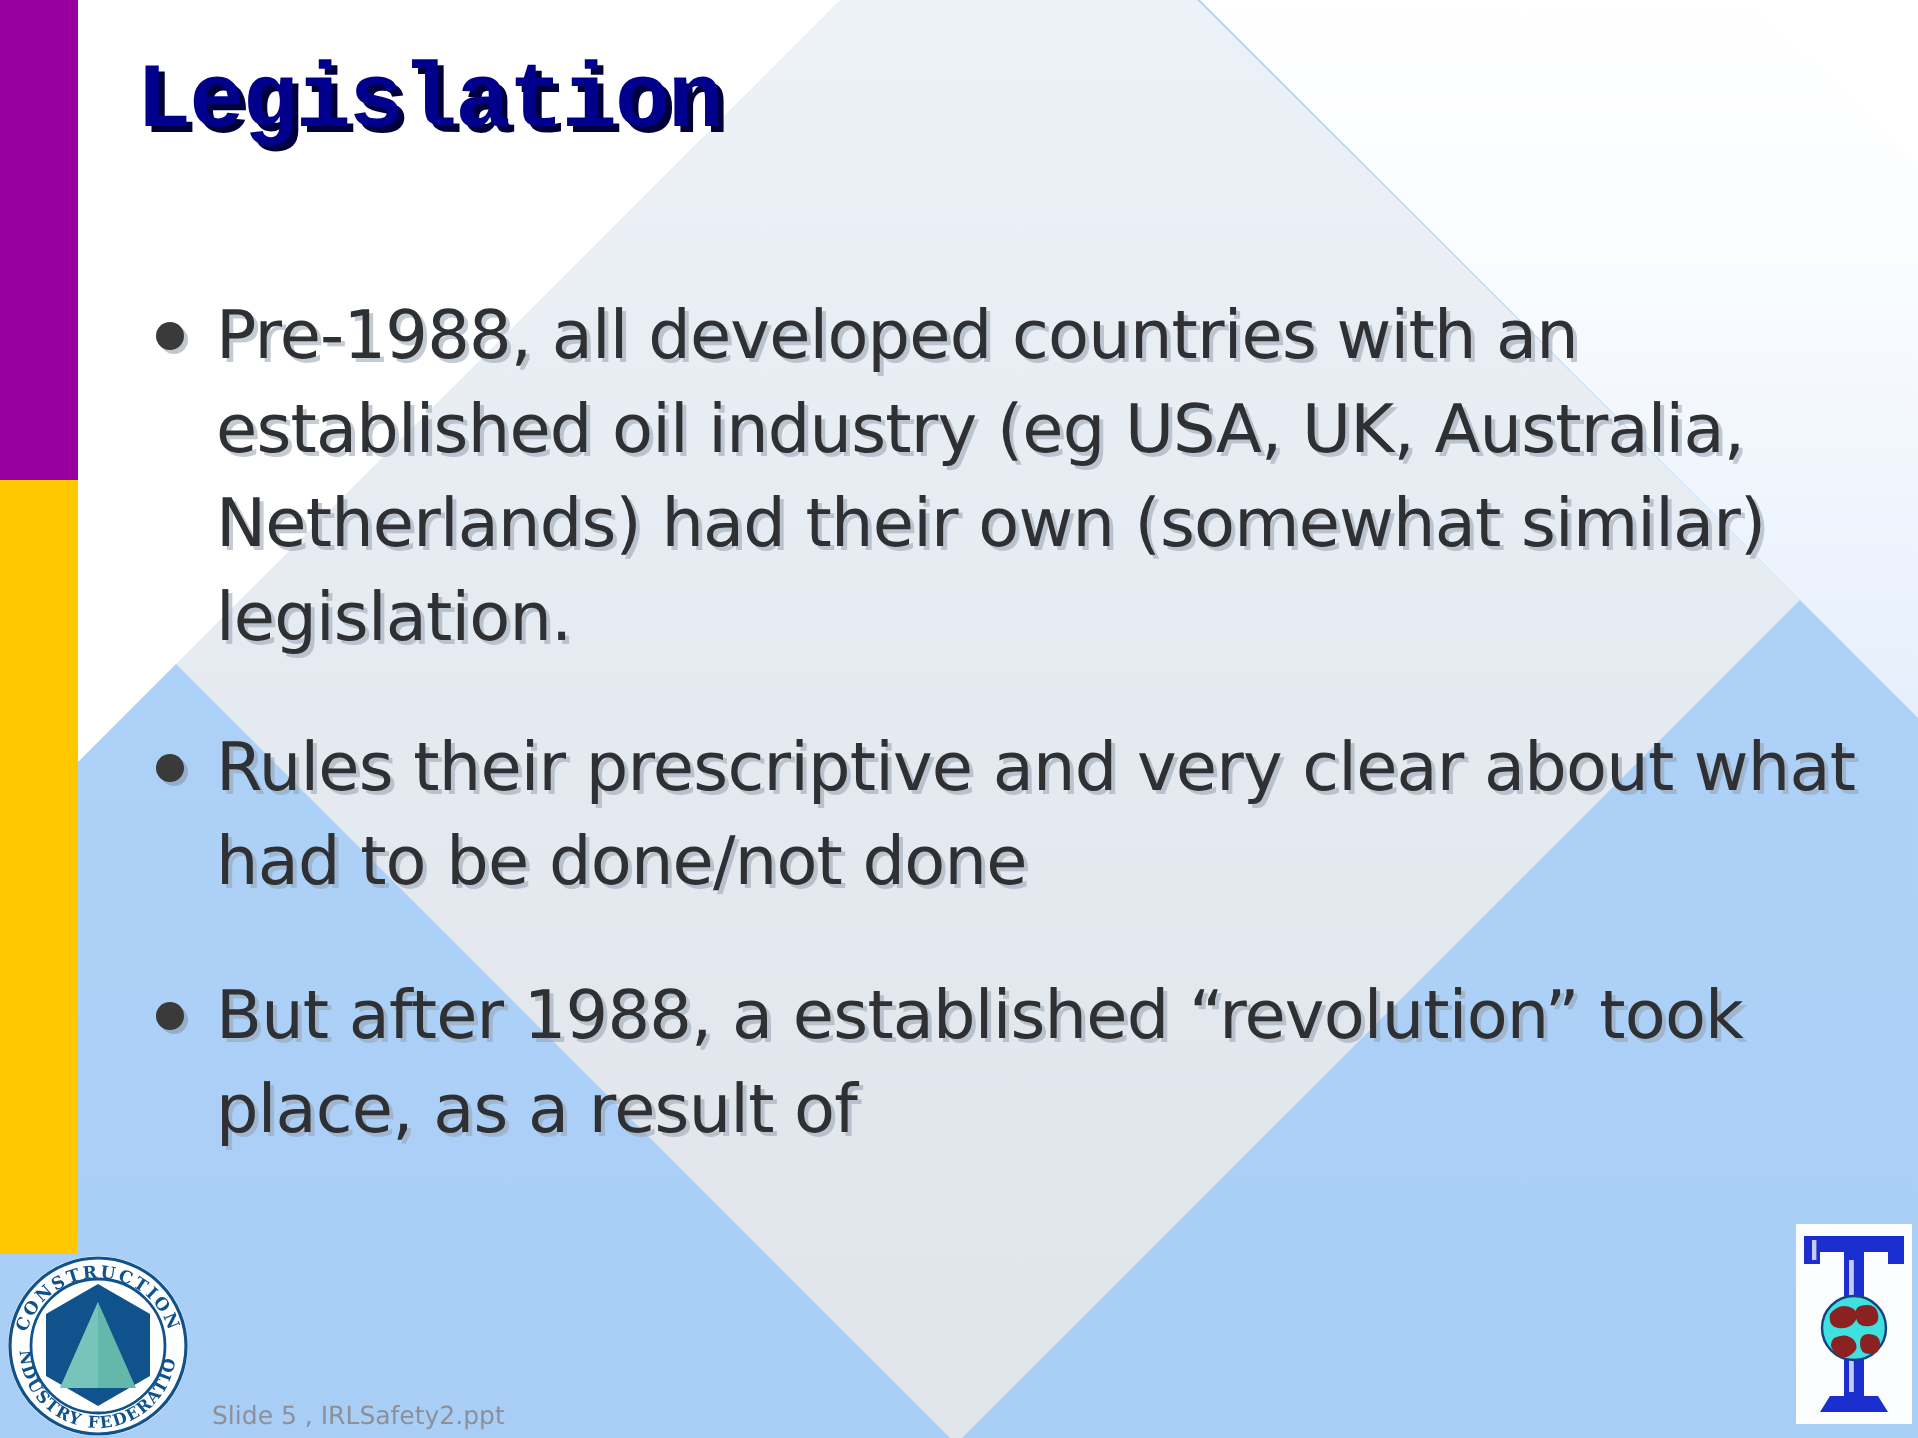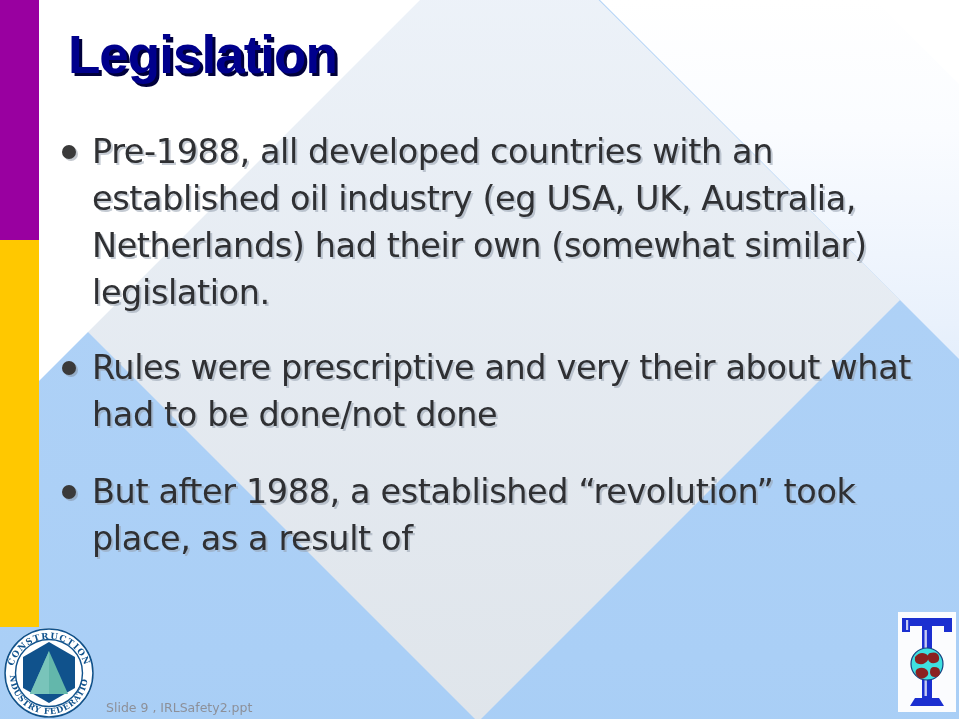--- a/index.html
+++ b/index.html
@@ -52,38 +52,38 @@
     height: 387px;
     background: #ffc800;
   }
 
   
   .slide-title {
     position: absolute;
     left: 68px;
     top: 27px;
     z-index: 20;
-    font-family: Liberation Sans, sans-serif;
-    font-size: 53px;
+    font-family: Liberation Mono, monospace;
+    font-size: 46px;
     font-weight: bold;
     letter-spacing: -1px;
     color: #00008c;
     text-shadow: 3px 3px 0 #00003c;
     white-space: nowrap;
     line-height: 1.05;
   }
 
   
   .bullets {
     position: absolute;
     left: 62px;
     top: 128px;
     width: 860px;
     z-index: 20;
-    margin: 0;
+    margin: 16px;
     padding: 0;
     list-style: none;
   }
   .bullet-row {
     display: flex;
     align-items: flex-start;
     margin-bottom: 26px;
   }
   .bullet-dot {
     flex: 0 0 auto;
@@ -176,32 +176,32 @@
 
   <ul class="bullets">
 
     <li class="bullet-row b1">
       <span class="bullet-dot"></span>
       <span class="bullet-text">Pre-1988, all developed countries with an established oil industry (eg USA, UK, Australia, Netherlands) had their own (somewhat similar) legislation.</span>
     </li>
 
     <li class="bullet-row b2">
       <span class="bullet-dot"></span>
-      <span class="bullet-text">Rules were prescriptive and very their about what had to be done/not done</span>
+      <span class="bullet-text">Rules their prescriptive and very clear about what had to be done/not done</span>
     </li>
 
     <li class="bullet-row b3">
       <span class="bullet-dot"></span>
       <span class="bullet-text">But after 1988, a established “revolution” took place, as a result of</span>
     </li>
 
 
   </ul>
 
-  <div class="footer-note">Slide 9 , IRLSafety2.ppt</div>
+  <div class="footer-note">Slide 5 , IRLSafety2.ppt</div>
 
   <svg class="logo-cif" viewBox="0 0 94 93" xmlns="http://www.w3.org/2000/svg">
     <defs>
       <path id="arcTop" d="M 10,50 A 37,37 0 0 1 84,50"></path>
       <path id="arcBottom" d="M 8,49 A 39,39 0 0 0 86,49"></path>
     </defs>
 
     <circle cx="47" cy="47" r="45" fill="#ffffff"></circle>
 
     <circle cx="47" cy="47" r="44" fill="none" stroke="#10528c" stroke-width="1.6"></circle>

